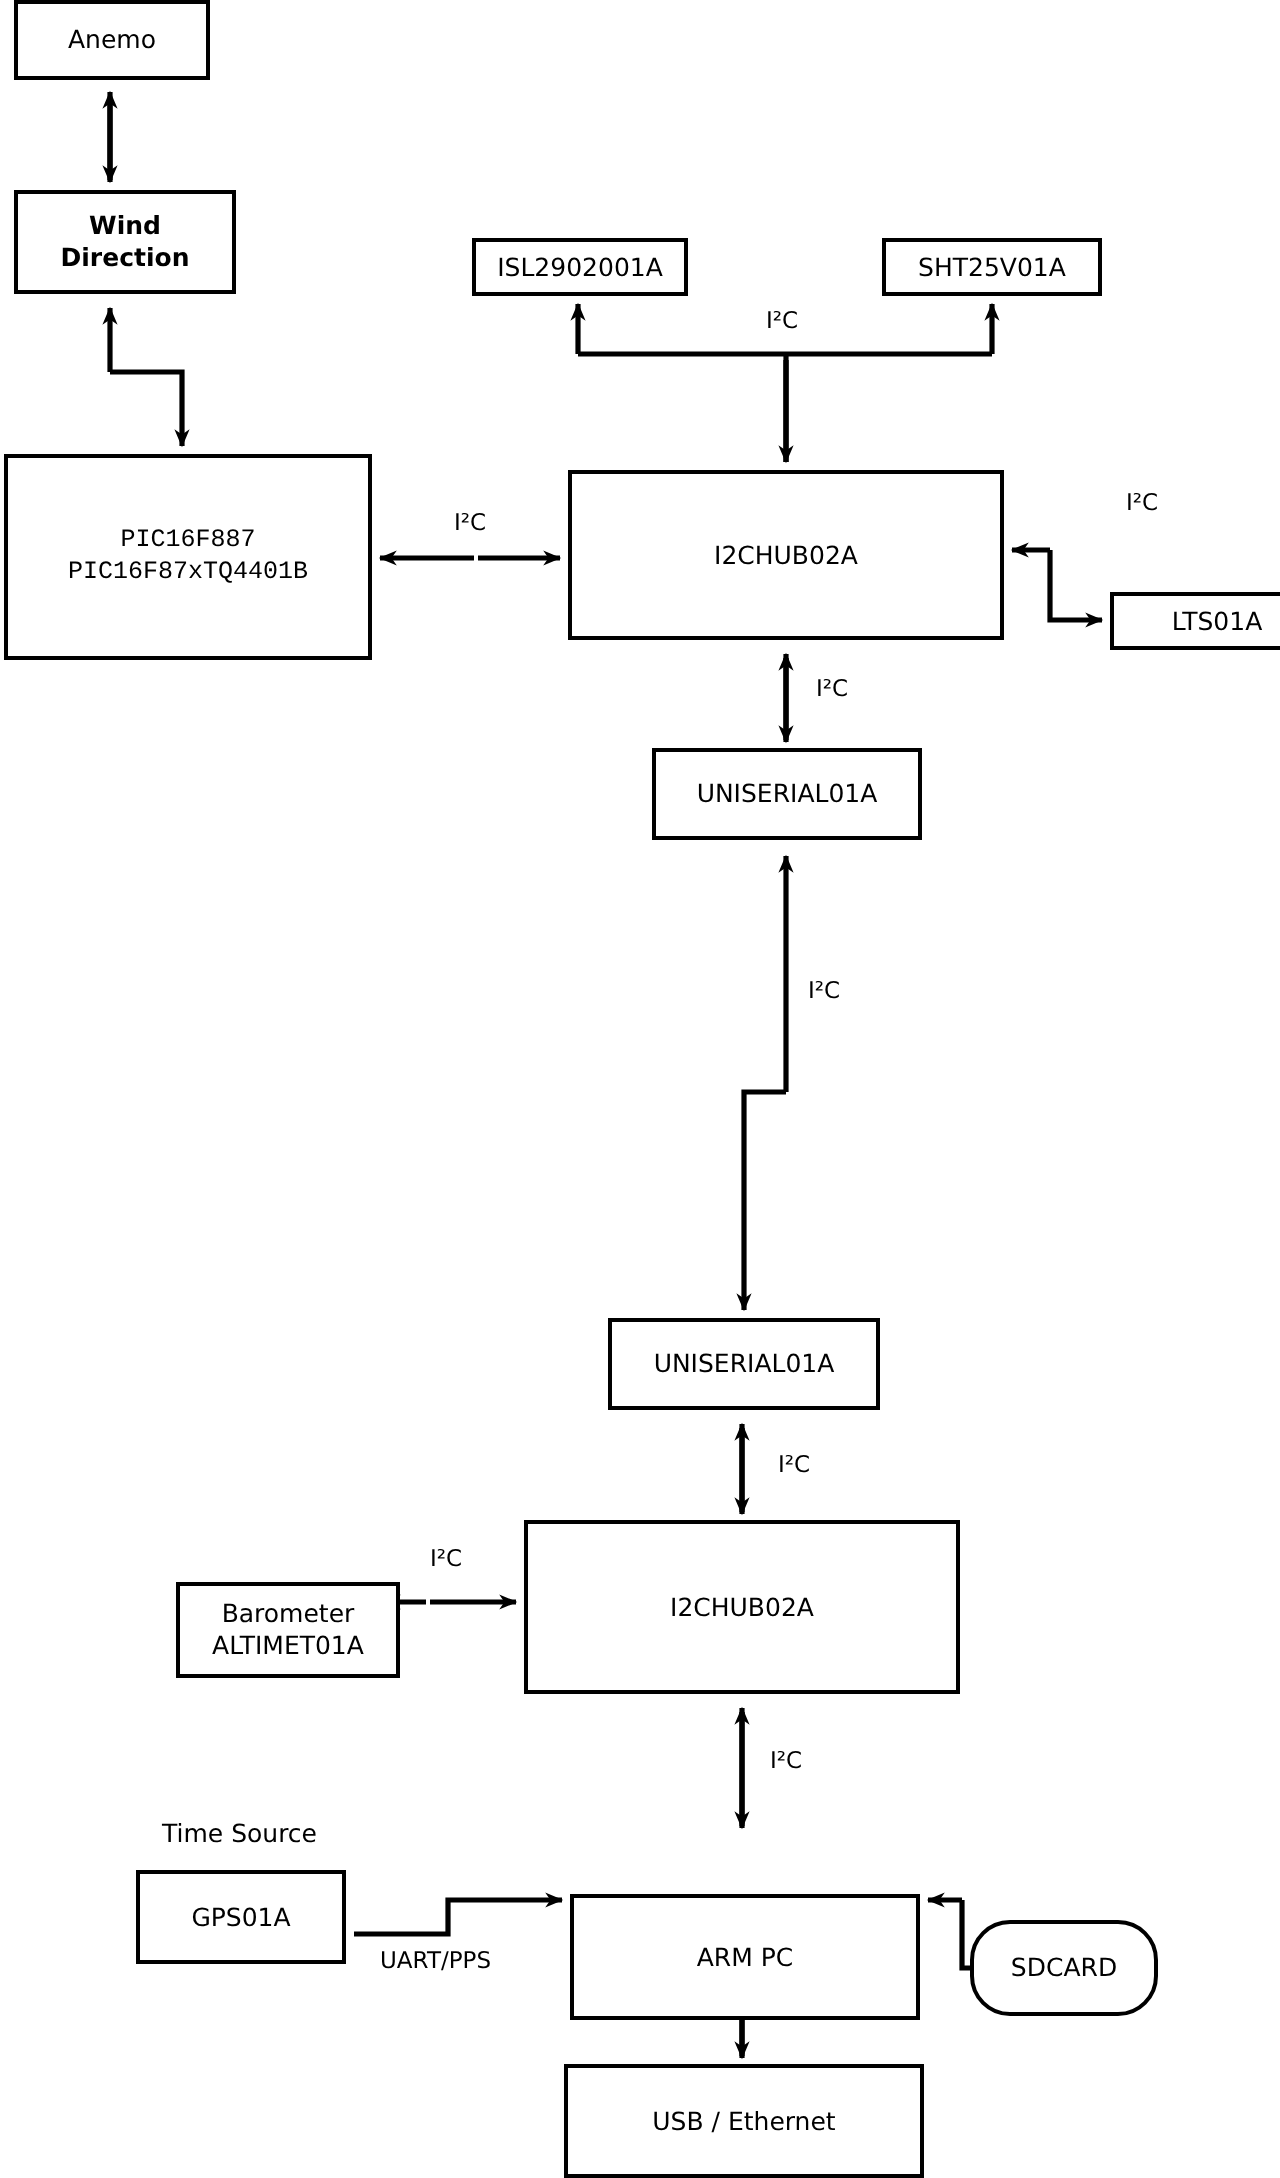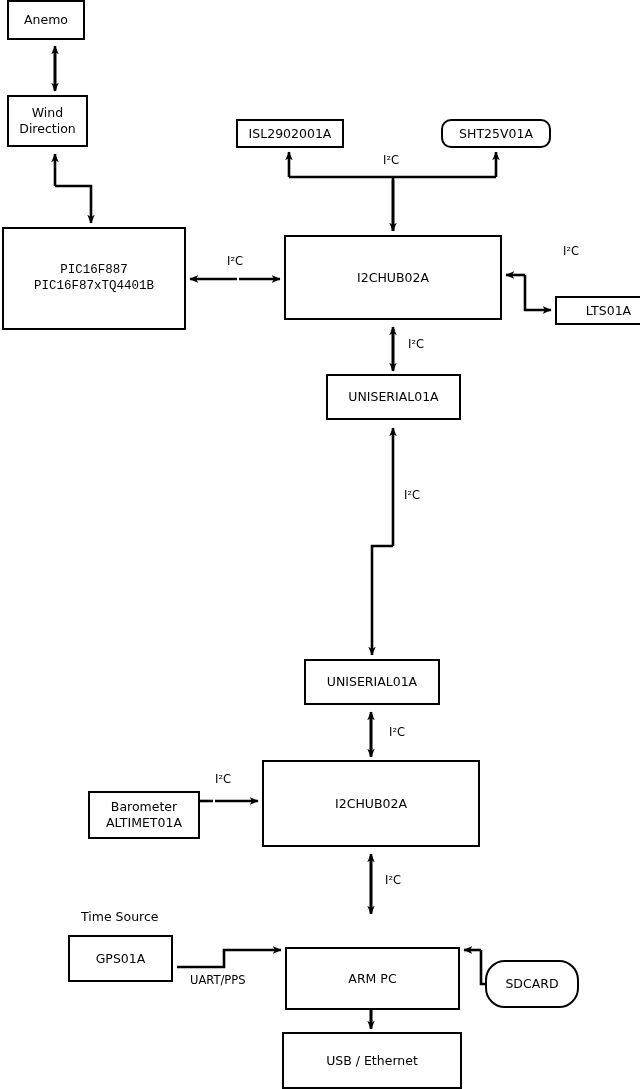--- a/index.html
+++ b/index.html
@@ -139,31 +139,31 @@
       </g>
 
       <g>
         <line x1="371" y1="1028" x2="371" y2="988" marker-end="url(#ah)"></line>
         <line x1="371" y1="990" x2="371" y2="1029" marker-end="url(#ah)"></line>
       </g>
 
     </g>
   </svg>
 
-  <div class="node" style="left:7px;top:0px;width:78px;height:40px;">Anemo</div>
-
-  <div class="node" style="left:7px;top:95px;width:81px;height:52px;">Wind
+  <div class="node" style="left:7px;top:0px;width:98px;height:40px;">Anemo</div>
+
+  <div class="node" style="left:7px;top:95px;width:111px;height:52px;font-weight:bold;">Wind
 Direction</div>
 
   <div class="node" style="left:2px;top:227px;width:184px;height:103px;font-family:Liberation Mono, monospace;">PIC16F887
 PIC16F87xTQ4401B</div>
 
   <div class="node" style="left:236px;top:119px;width:108px;height:29px;">ISL2902001A</div>
 
-  <div class="node" style="left:441px;top:119px;width:110px;height:29px;border-radius:10px;">SHT25V01A</div>
+  <div class="node" style="left:441px;top:119px;width:110px;height:29px;">SHT25V01A</div>
 
   <div class="node" style="left:284px;top:235px;width:218px;height:85px;">I2CHUB02A</div>
 
   <div class="node" style="left:555px;top:296px;width:107px;height:29px;">LTS01A</div>
 
   <div class="node" style="left:326px;top:374px;width:135px;height:46px;">UNISERIAL01A</div>
 
   <div class="node" style="left:304px;top:659px;width:136px;height:46px;">UNISERIAL01A</div>
 
   <div class="node" style="left:262px;top:760px;width:218px;height:87px;">I2CHUB02A</div>

